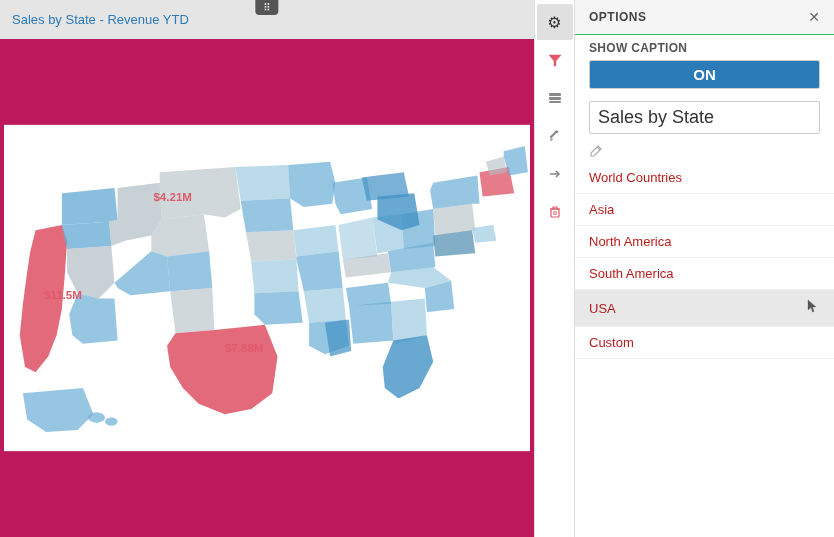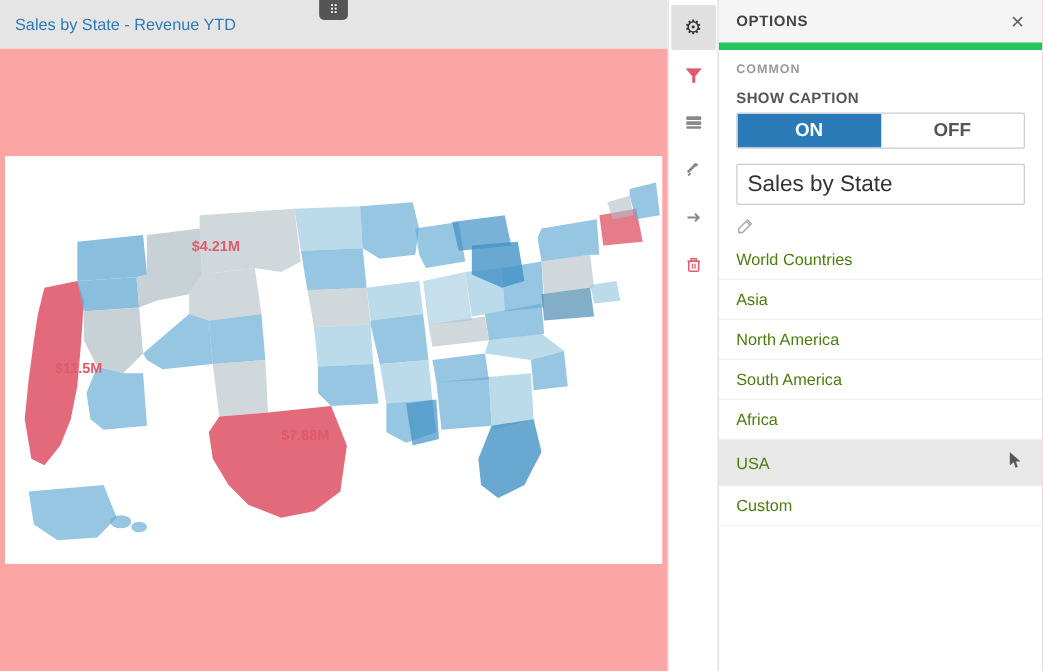--- a/index.html
+++ b/index.html
@@ -28,21 +28,21 @@
       color: #2b7bb9;
       font-weight: 400;
       border-bottom: none;
       background: #e5e5e5;
     }
 
     .map-container {
       flex: 1;
       position: relative;
       overflow: hidden;
-      background: #fca5a5;
+      background: #be185d;
       padding: 4px;
       text-align: center;
     }
 
     
     .toolbar {
       width: 40px;
       background: #fff;
       border-left: 1px solid #ddd;
       display: flex;
@@ -77,21 +77,21 @@
       display: flex;
       flex-direction: column;
       overflow: hidden;
     }
 
     .options-header {
       display: flex;
       align-items: center;
       justify-content: space-between;
       padding: 10px 14px;
-      border-bottom: 6px solid #22c55e;
+      border-bottom: 1px solid #22c55e;
       background: #f5f5f5;
     }
 
     .options-title {
       font-size: 12px;
       font-weight: 600;
       color: #444;
       letter-spacing: 0.5px;
     }
 
@@ -167,21 +167,21 @@
     .search-row {
       padding: 4px 14px;
       display: flex;
       align-items: center;
     }
 
     
     .list-item {
       padding: 8px 14px;
       font-size: 13px;
-      color: #4d7c0f;
+      color: #b91c1c;
       cursor: pointer;
       border-bottom: 1px solid #f0f0f0;
     }
 
     .list-item.selected {
       background: #e8e8e8;
     }
 
     
     .map-svg {
@@ -367,27 +367,25 @@
 </div>
 
 <div class="options-panel">
   <div class="options-header">
     <span class="options-title">OPTIONS</span>
     <span class="close-btn">✕</span>
   </div>
 
   <div class="options-body">
 
-    <div class="section-label">COMMON</div>
 
     <div class="option-row">
       <div class="option-label">SHOW CAPTION</div>
       <div class="toggle-switch">
         <div class="toggle-option selected">ON</div>
-        <div class="toggle-option">OFF</div>
       </div>
     </div>
 
     <div class="option-row">
       <input class="caption-input" type="text" value="Sales by State" style="">
     </div>
 
     <div class="search-row">
       <svg width="14" height="14" viewBox="0 0 14 14">
         <path d="M9 2 L12 5 L5 12 L2 12 L2 9 Z" fill="none" stroke="#aaa" stroke-width="1.2"></path>
@@ -401,23 +399,20 @@
       </div>
       <div class="list-item">
         <span>Asia</span>
       </div>
       <div class="list-item">
         <span>North America</span>
       </div>
       <div class="list-item">
         <span>South America</span>
       </div>
-      <div class="list-item">
-        <span>Africa</span>
-      </div>
       <div class="list-item selected">
         <div class="list-item-inner">
           <span>USA</span>
 
           <svg width="16" height="20" viewBox="0 0 16 20">
             <path d="M4 2 L4 12 L7 9.5 L8.5 14 L10 13.5 L8.5 9 L12 9 Z" fill="#555" stroke="#555" stroke-width="0.3"></path>
           </svg>
         </div>
       </div>
       <div class="list-item">

